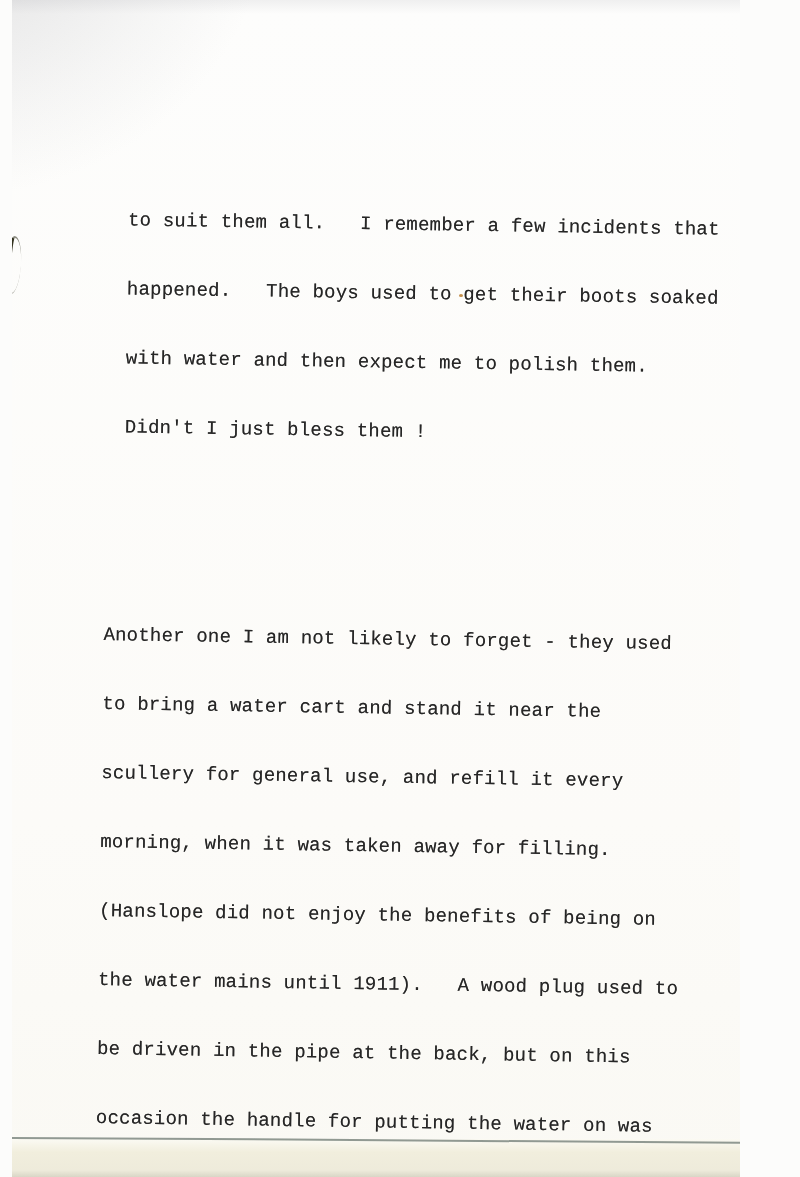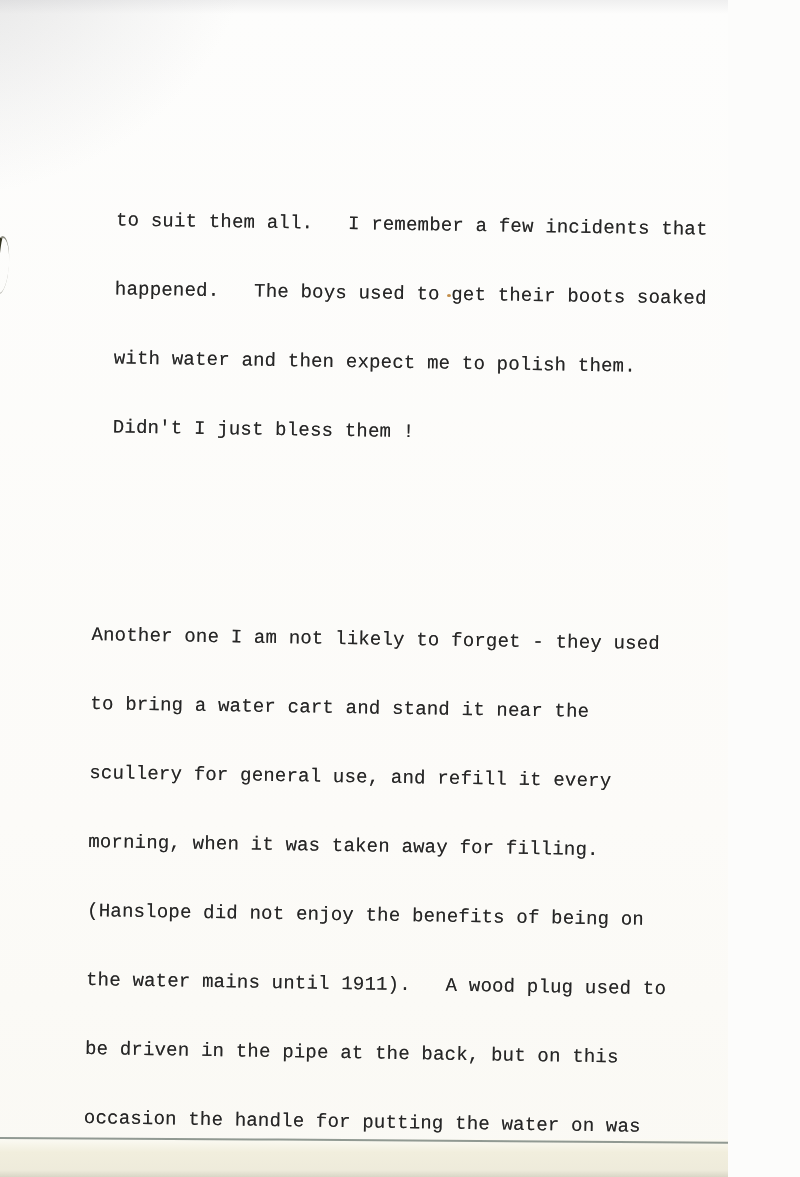--- a/index.html
+++ b/index.html
@@ -20,20 +20,21 @@
   }
   .scan {
     position: relative;
     width: 728px; height: 1177px;
     background:
       radial-gradient(ellipse 430px 380px at -70px -90px,
         rgba(150,150,155,0.30), rgba(195,195,198,0.13) 55%, rgba(255,255,255,0) 76%),
       linear-gradient(180deg, rgba(222,222,224,0.45) 0px, rgba(255,255,255,0) 14px),
       linear-gradient(180deg, #fdfdfc 0%, #fcfbf8 70%, #faf9f4 100%);
     overflow: hidden;
+    margin-left: 12px;
   }
   .text-block {
     position: absolute;
     left: 90px; top: 94px;
     font-size: 19px;
     line-height: 23px;
     color: var(--ink);
     white-space: pre;
     letter-spacing: 0.2px;
     text-shadow: 0 0 0.5px rgba(20,20,20,0.55);

